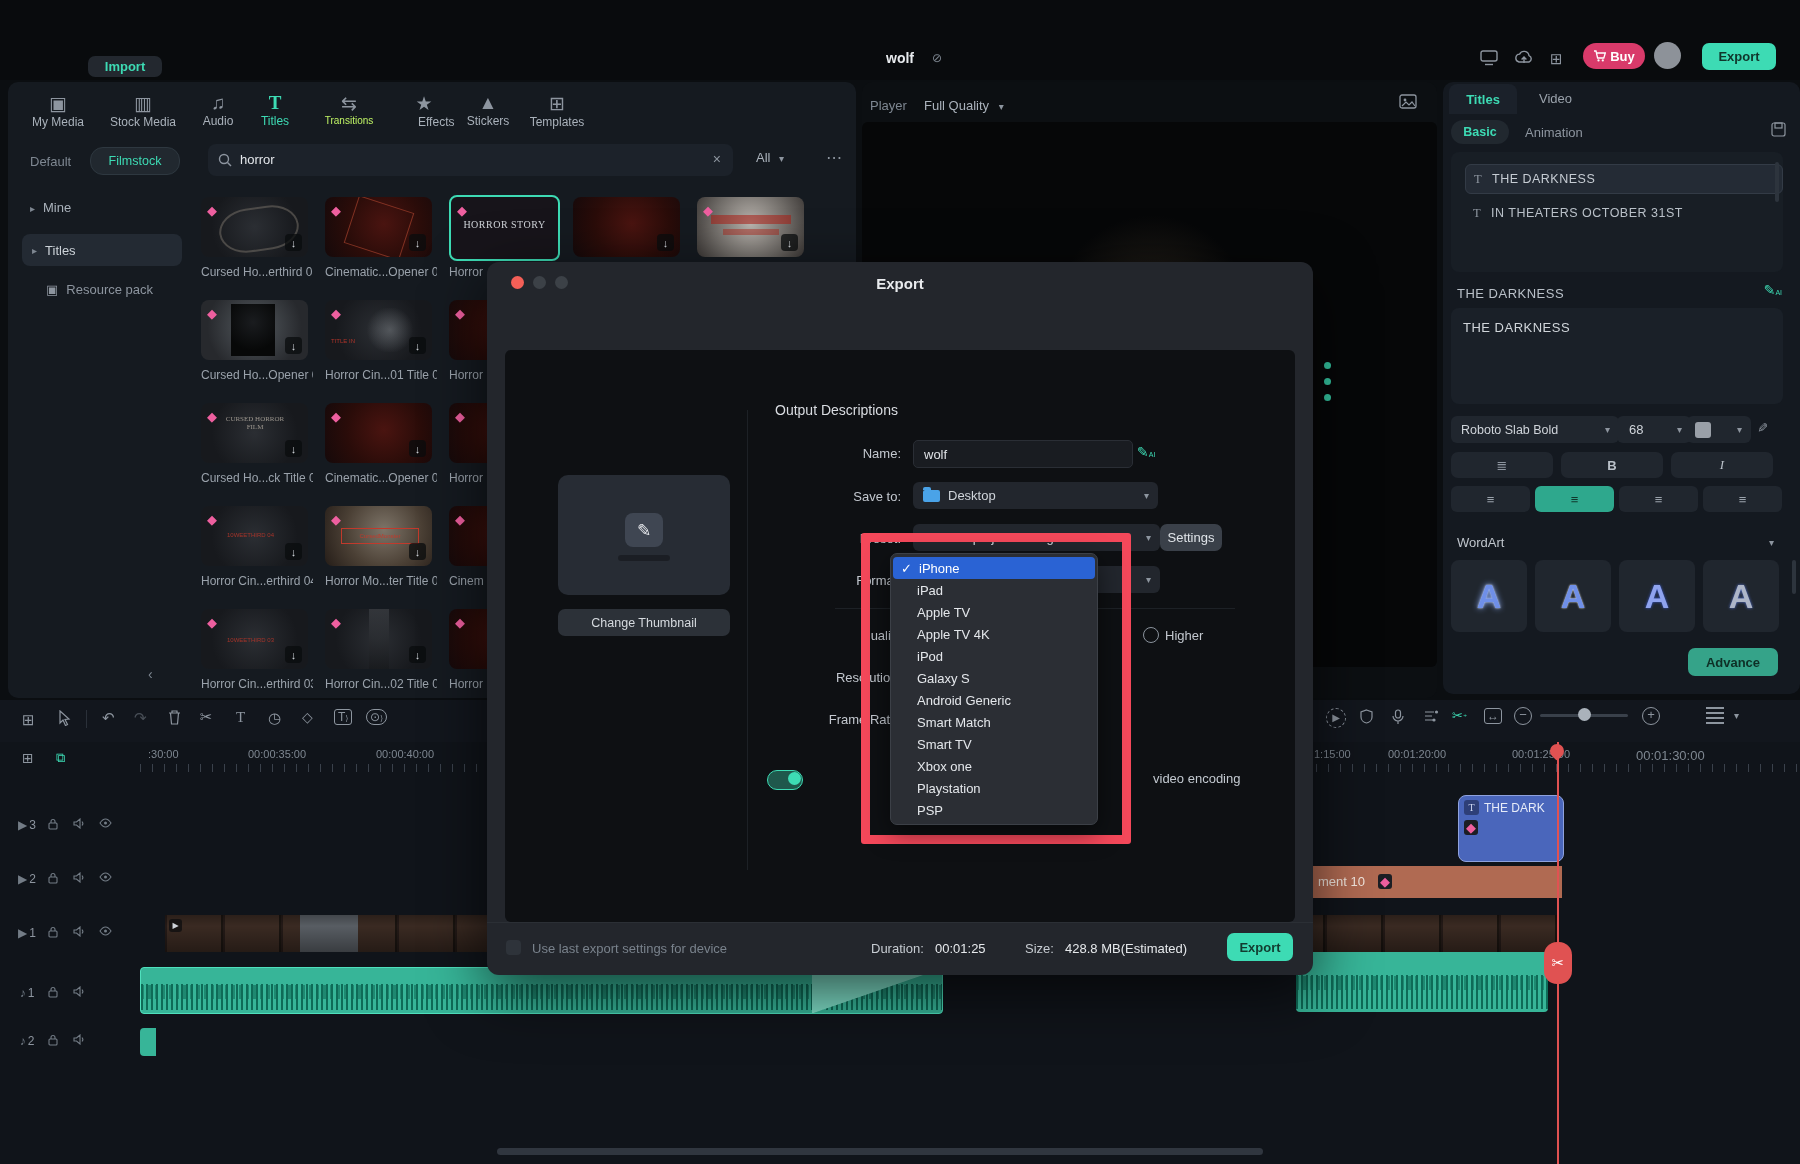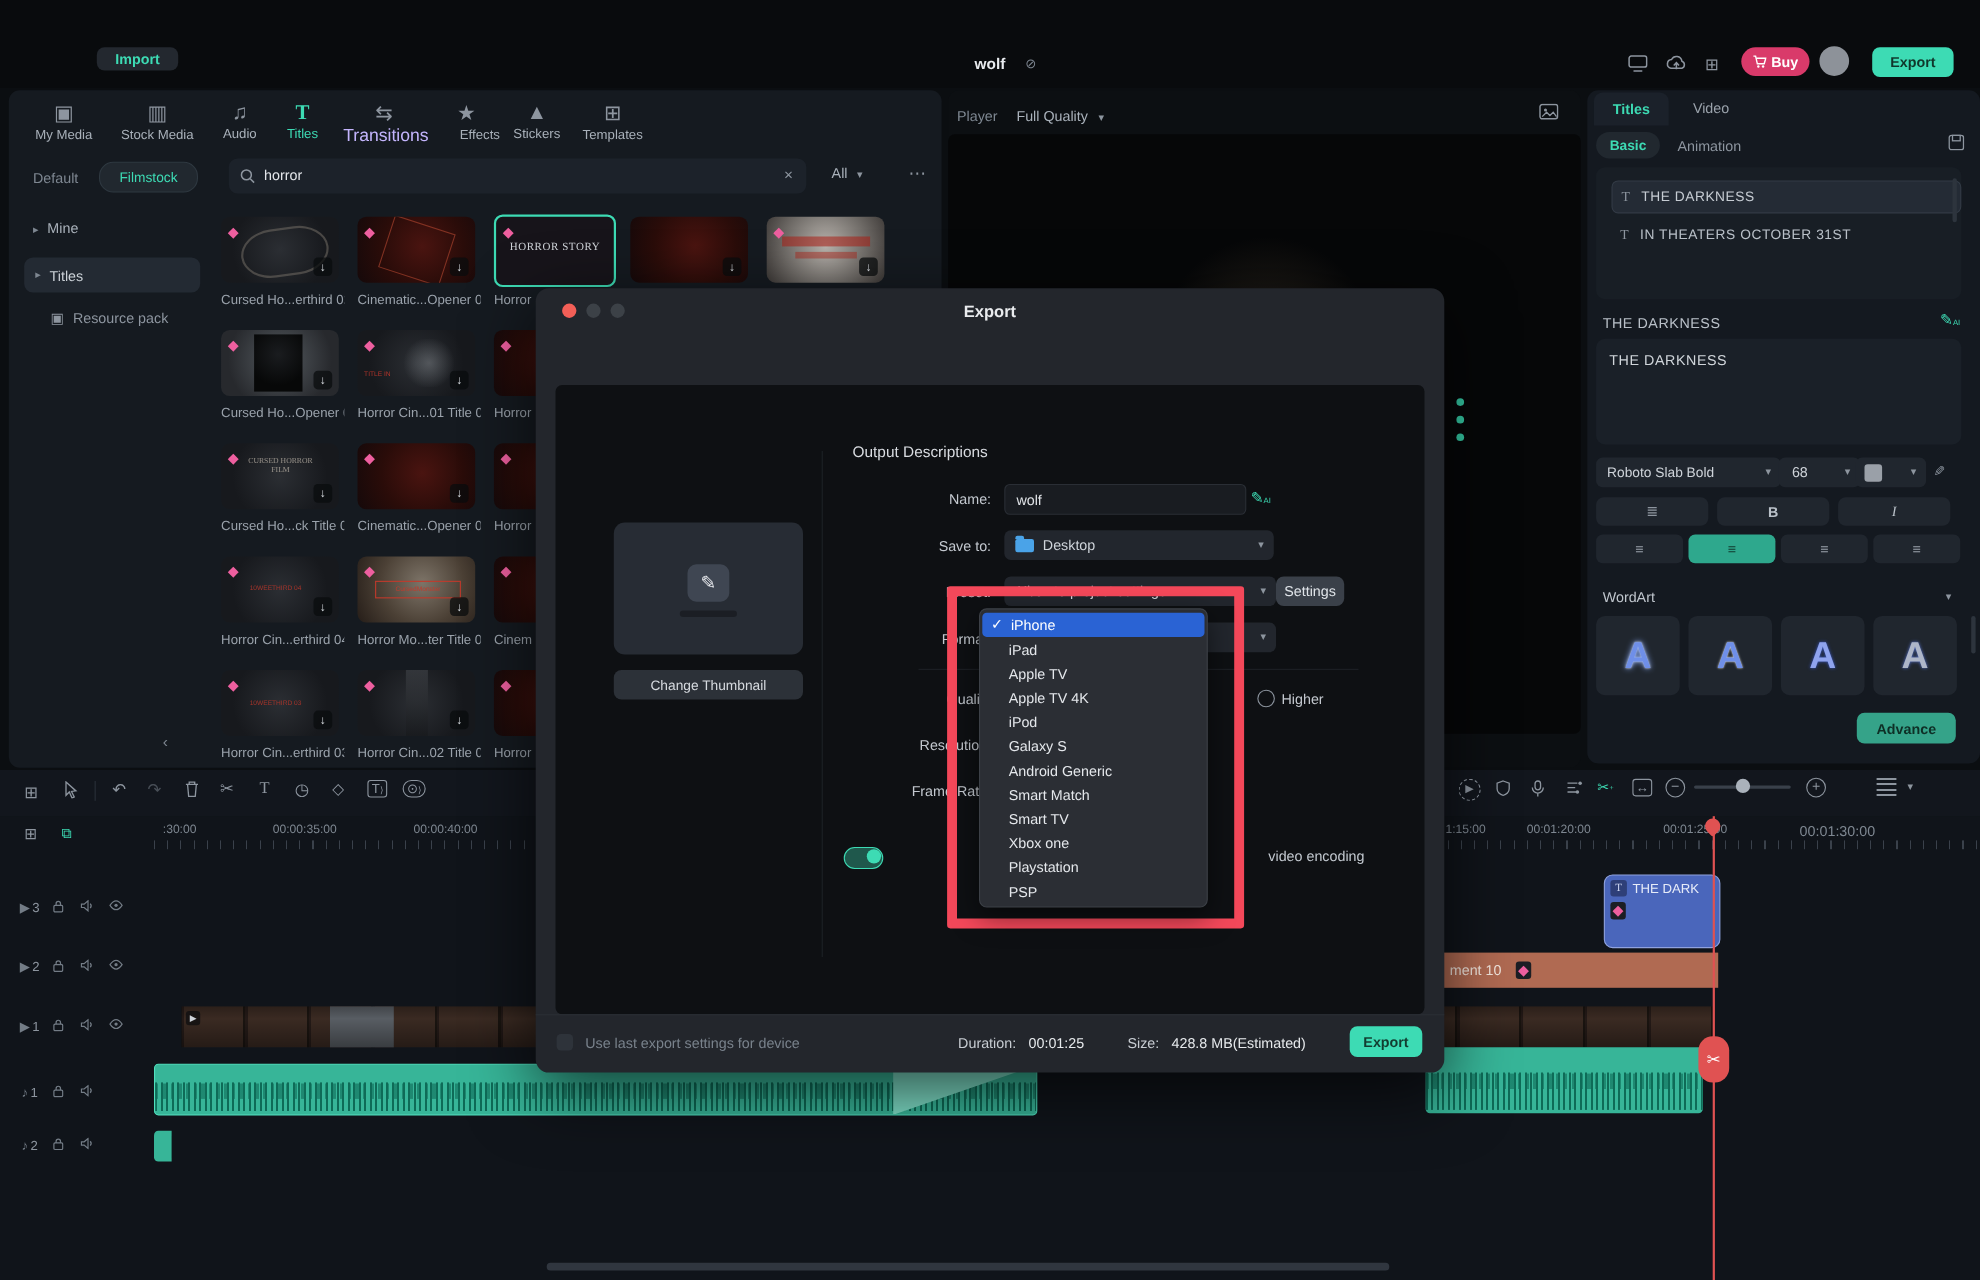--- a/index.html
+++ b/index.html
@@ -36,21 +36,21 @@
   .film{background:repeating-linear-gradient(90deg,#241a17 0 2px,#3a2a22 2px 56px,#1a1410 56px 58px);}
   .wa-tile{width:76px;height:72px;background:#20262e;border-radius:8px;display:flex;align-items:center;justify-content:center;
      color:#6f8fe8;font-size:34px;font-weight:bold;text-shadow:0 0 6px #8fb0ff,0 0 2px #fff;}
 </style>
 </head>
 <body>
 
 <div id="app">
 
   <div class="ab" style="left:0;top:0;width:1800px;height:80px;background:#090b0d;">
-    <div class="ab pill" style="left:88px;top:43px;width:74px;height:21px;background:#23282f;">
+    <div class="ab pill" style="left:88px;top:56px;width:74px;height:21px;background:#23282f;">
       <span class="teal" style="font-weight:bold;">Import</span>
     </div>
     <div class="ab" style="left:870px;top:50px;width:60px;text-align:center;color:#e8ebee;font-weight:bold;font-size:14px;">wolf</div>
     <div class="ab dim" style="left:932px;top:51px;font-size:12px;">⊘</div>
     <div class="ab ic" style="left:1480px;top:50px;">
       <svg width="18" height="16">
           <rect x="1" y="1" width="16" height="10" rx="2" fill="none" stroke="#8d959f" stroke-width="1.4"></rect>
           <line x1="5" y1="14.5" x2="13" y2="14.5" stroke="#8d959f" stroke-width="1.4"></line>
         </svg>
     </div>
@@ -89,21 +89,21 @@
       <div class="ab" style="left:188px;top:6px;width:44px;text-align:center;">
         <div class="navic ic">♫</div>
         <div style="font-size:12px;color:#a9b1ba;">Audio</div>
       </div>
       <div class="ab" style="left:244px;top:6px;width:46px;text-align:center;">
         <div class="navic teal" style="font-family:'Liberation Serif',serif;font-weight:bold;">T</div>
         <div style="font-size:12px;" class="teal">Titles</div>
       </div>
       <div class="ab" style="left:304px;top:6px;width:74px;text-align:center;">
         <div class="navic ic">⇆</div>
-        <div style="font-size:16px;color:#c4b5fd;">Transitions</div>
+        <div style="font-size:10px;color:#bef264;">Transitions</div>
       </div>
       <div class="ab" style="left:390px;top:6px;width:52px;text-align:center;">
         <div class="navic ic">★</div>
         <div style="font-size:12px;color:#a9b1ba;margin-left:20px;">Effects</div>
       </div>
       <div class="ab" style="left:452px;top:6px;width:56px;text-align:center;">
         <div class="navic ic">▲</div>
         <div style="font-size:12px;color:#a9b1ba;">Stickers</div>
       </div>
       <div class="ab" style="left:516px;top:6px;width:66px;text-align:center;">

